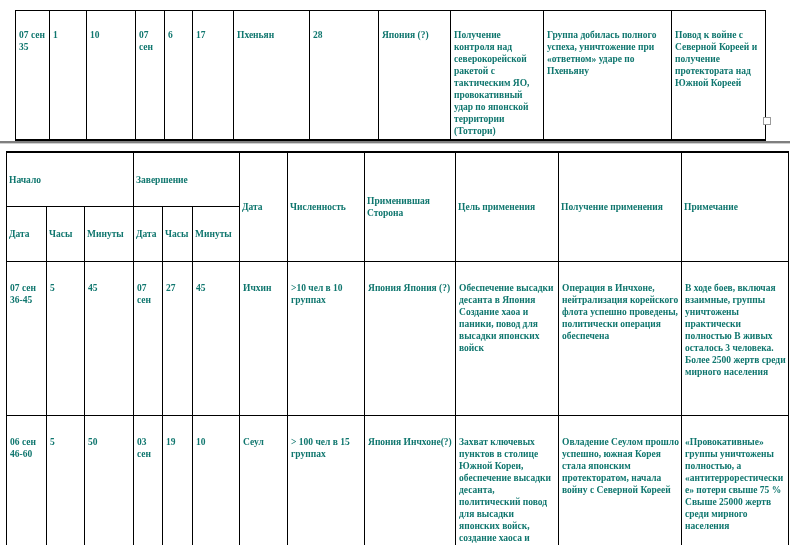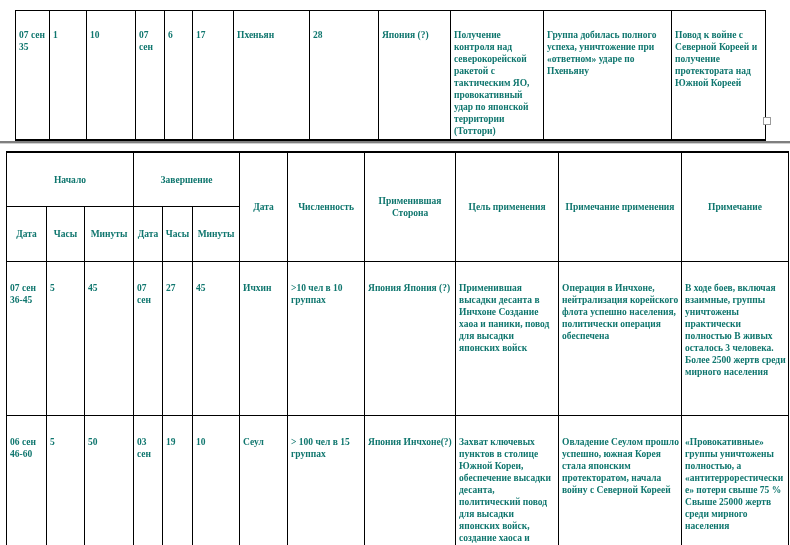--- a/index.html
+++ b/index.html
@@ -15,21 +15,21 @@
     border:1px solid #000;vertical-align:top;padding:1px 2px 2px 3px;
     overflow:hidden;word-wrap:break-word;
   }
   td.gr{border-right:2px solid #8f8f8f;}
   
   table.t1{left:15px;top:10px;width:750px;border-bottom:2px solid #000;}
   table.t1 td{height:108px;padding-top:18px;}
   
   table.t2{left:6px;top:151px;width:782px;border-top:2px solid #000;}
   table.t2 td.hc{
-    text-align:center;vertical-align:middle;padding:2px;
+    vertical-align:middle;padding:2px;
   }
   tr.hrow1 td{height:49px;}
   tr.hrow2 td{height:50px;}
   tr.drow1 td{height:131px;font-family:Liberation Serif, serif;}
   tr.drow2 td{height:147px;}
   table.t2 td.dc{padding-top:20px;}
   
   .page-separator{
     position:absolute;left:0;top:141px;width:790px;height:2px;
     background:#7f7f7f;box-shadow:0 1px 0 #cfcfcf;
@@ -98,21 +98,21 @@
     </colgroup>
 
     <tbody>
         <tr class="hrow1">
       <td class="hc" colspan="3"><span>Начало</span></td>
       <td class="hc" colspan="3"><span>Завершение</span></td>
       <td class="hc" rowspan="2"><span>Дата</span></td>
       <td class="hc" rowspan="2"><span>Численность</span></td>
       <td class="hc" rowspan="2"><span>Применившая Сторона</span></td>
       <td class="hc" rowspan="2"><span>Цель применения</span></td>
-      <td class="hc" rowspan="2"><span>Примечание применения</span></td>
+      <td class="hc" rowspan="2"><span>Получение применения</span></td>
       <td class="hc" rowspan="2"><span>Примечание</span></td>
     </tr>
 
     <tr class="hrow2">
       <td class="hc gr"><span>Дата</span></td>
       <td class="hc"><span>Часы</span></td>
       <td class="hc"><span>Минуты</span></td>
       <td class="hc gr"><span>Дата</span></td>
       <td class="hc gr"><span>Часы</span></td>
       <td class="hc"><span>Минуты</span></td>
@@ -121,22 +121,22 @@
     <tr class="drow1">
       <td class="dc gr"><span>07 сен 36-45</span></td>
       <td class="dc"><span>5</span></td>
       <td class="dc"><span>45</span></td>
       <td class="dc gr"><span>07 сен</span></td>
       <td class="dc gr"><span>27</span></td>
       <td class="dc"><span>45</span></td>
       <td class="dc gr"><span>Ичхин</span></td>
       <td class="dc"><span>&gt;10 чел в 10 группах</span></td>
       <td class="dc"><span>Япония Япония (?)</span></td>
-      <td class="dc"><span>Применившая высадки десанта в Инчхоне Создание хаоа и паники, повод для высадки японских войск</span></td>
-      <td class="dc"><span>Операция в Инчхоне, нейтрализация корейского флота успешно населения, политически операция обеспечена</span></td>
+      <td class="dc"><span>Обеспечение высадки десанта в Япония Создание хаоа и паники, повод для высадки японских войск</span></td>
+      <td class="dc"><span>Операция в Инчхоне, нейтрализация корейского флота успешно проведены, политически операция обеспечена</span></td>
       <td class="dc"><span>В ходе боев, включая взаимные, группы уничтожены практически полностью В живых осталось 3 человека. Более 2500 жертв среди мирного населения</span></td>
     </tr>
 
     <tr class="drow2">
       <td class="dc gr"><span>06 сен 46-60</span></td>
       <td class="dc"><span>5</span></td>
       <td class="dc"><span>50</span></td>
       <td class="dc gr"><span>03 сен</span></td>
       <td class="dc gr"><span>19</span></td>
       <td class="dc"><span>10</span></td>

